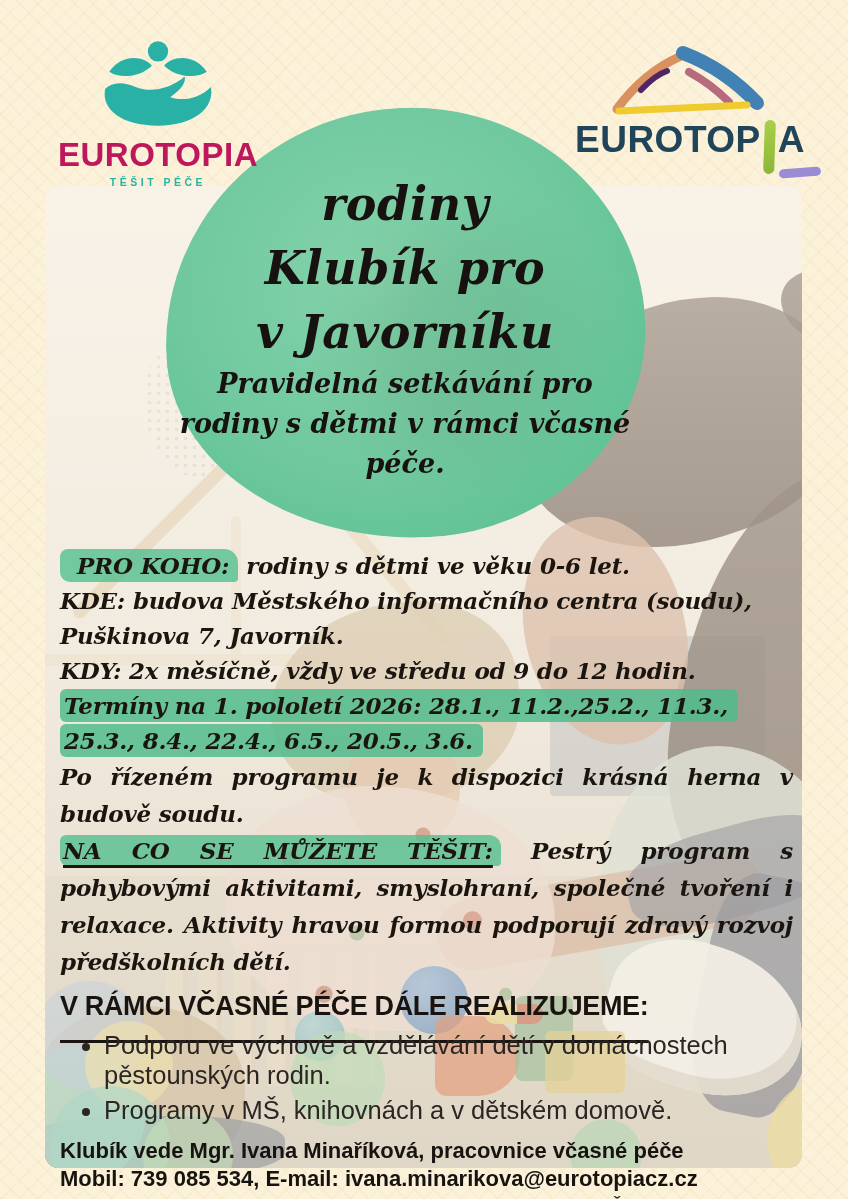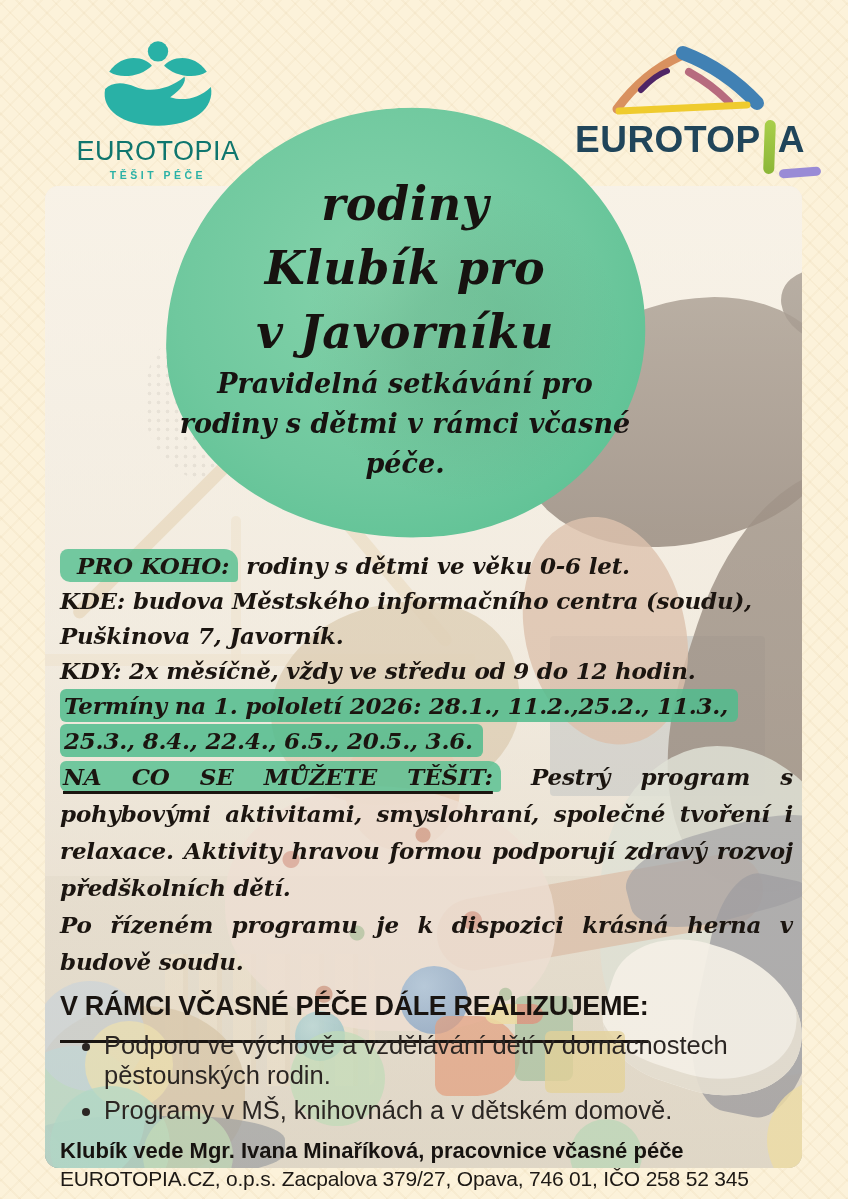--- a/index.html
+++ b/index.html
@@ -82,21 +82,21 @@
     background:
       radial-gradient(circle at 62% 55%, rgba(84,150,112,.22) 0 14%, transparent 42%),
       radial-gradient(ellipse at 45% 40%, #85d3ab 0%, #6fc89e 55%, #5fc295 80%, #57bd8e 100%);}
   .hero{position:absolute;left:170px;top:172px;width:470px;text-align:center;color:#171210;}
   .hero h1{margin:0;font:italic 700 46px/64px "DejaVu Serif",serif;letter-spacing:.5px;}
   .hero h1 span{display:block;}
   .hero .subtitle{margin:0 0 0;font:italic 700 27px/40px "DejaVu Serif",serif;}
 
   
   .logo-left{position:absolute;left:48px;top:38px;width:220px;text-align:center;}
-  .logo-left .ll-name{font-weight:400;font-size:27px;letter-spacing:.5px;color:#0f766e;margin-top:0;}
+  .logo-left .ll-name{font-weight:700;font-size:33px;letter-spacing:.5px;color:#be185d;margin-top:0;}
   .logo-left .ll-sub{font-weight:700;font-size:10.5px;letter-spacing:3.5px;color:#2ab1a6;margin-top:2px;}
   .logo-right{position:absolute;left:575px;top:45px;width:240px;}
   .lr-roof{display:block;margin-left:28px;}
   .lr-row{position:relative;display:flex;align-items:flex-end;margin-top:-6px;
     font-weight:700;font-size:37px;letter-spacing:.5px;color:#20455a;}
   .lr-pole{display:inline-block;width:11px;height:54px;margin:0 3px -13px 3px;border-radius:6px;
     background:linear-gradient(#a9cf4b,#8cb637);transform:rotate(2deg);}
   .lr-dash{position:absolute;right:-6px;bottom:-16px;width:42px;height:9px;border-radius:5px;
     background:#998bd6;transform:rotate(-4deg);}
 
@@ -210,31 +210,32 @@
   <main class="content">
 
     <div class="info">
       <p><span class="hl">PRO KOHO:</span><span> rodiny s dětmi ve věku 0-6 let.</span></p>
       <p>KDE: budova Městského informačního centra (soudu), Puškinova 7, Javorník.</p>
       <p>KDY: 2x měsíčně, vždy ve středu od 9 do 12 hodin.</p>
       <p><span class="hl-run">Termíny na 1. pololetí 2026: 28.1., 11.2.,25.2., 11.3., 25.3., 8.4., 22.4., 6.5., 20.5., 3.6.</span></p>
     </div>
 
     <div class="program">
+      <p>Po řízeném programu je k dispozici krásná herna v budově soudu.</p>
       <p><span class="hl-u">NA CO SE MŮŽETE TĚŠIT:</span><span> Pestrý program s pohybovými aktivitami, smyslohraní, společné tvoření i relaxace. Aktivity hravou formou podporují zdravý rozvoj předškolních dětí.</span></p>
-      <p>Po řízeném programu je k dispozici krásná herna v budově soudu.</p>
     </div>
 
     <div class="services">
       <h2><span>V RÁMCI VČASNÉ PÉČE DÁLE REALIZUJEME:</span></h2>
       <ul>
         <li>Podporu ve výchově a vzdělávání dětí v domácnostech pěstounských rodin.</li>
         <li>Programy v MŠ, knihovnách a v dětském domově.</li>
       </ul>
     </div>
 
     <div class="contact">
       <p class="c1">Klubík vede Mgr. Ivana Minaříková, pracovnice včasné péče</p>
+      <p class="c2">Mobil: 739 085 534, E-mail: ivana.minarikova@eurotopiacz.cz</p>
       <p class="c3">EUROTOPIA.CZ, o.p.s. Zacpalova 379/27, Opava, 746 01, IČO 258 52 345</p>
     </div>
 
   </main>
 </div>
 
 </body></html>

